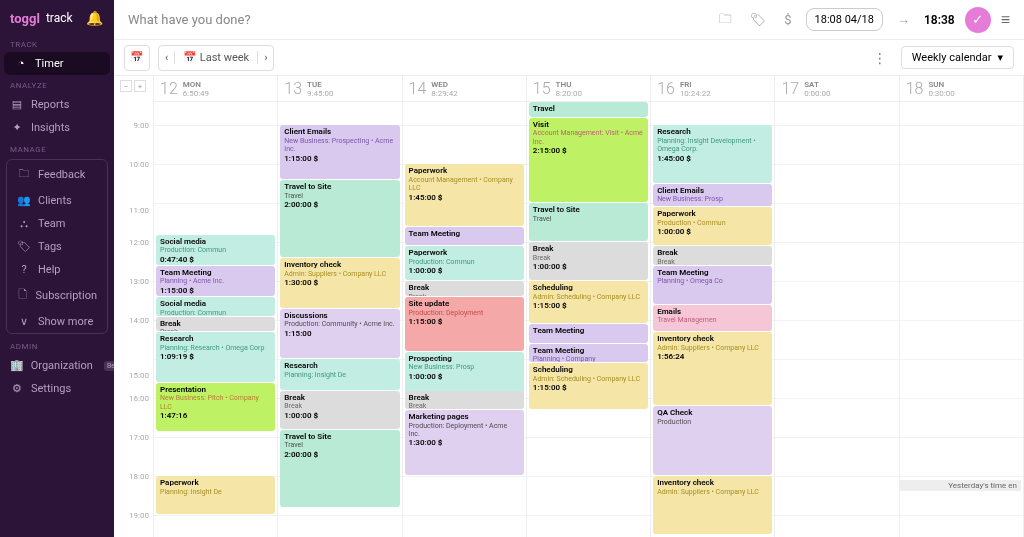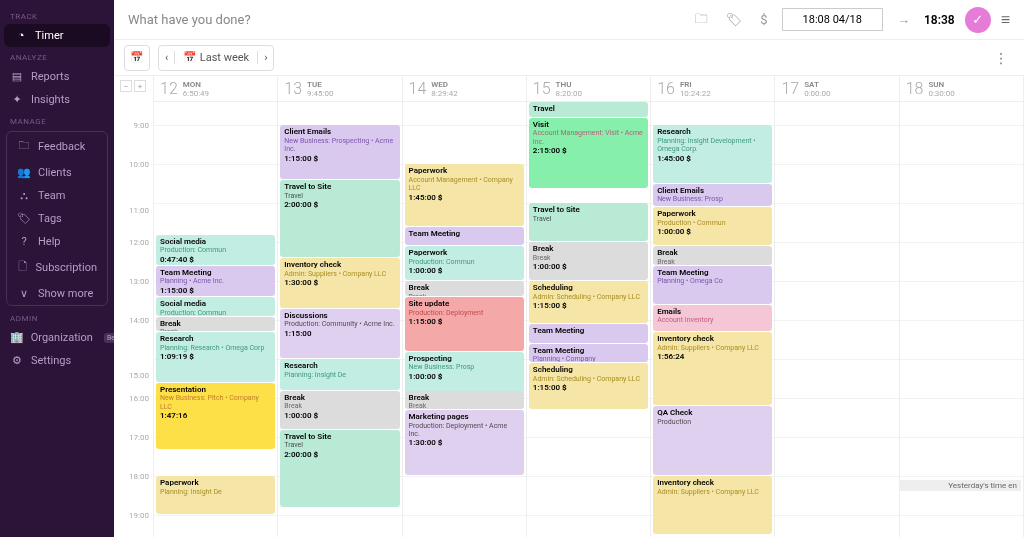--- a/index.html
+++ b/index.html
@@ -12,21 +12,21 @@
 .section-h{padding:6px 10px 3px;font-size:8px;letter-spacing:0.5px;color:#7a5a8a}
 .nav-item{display:flex;align-items:center;padding:5px 10px;gap:7px;cursor:pointer;font-size:11px}
 .nav-item.active{background:#1a0a22;color:#fff;border-radius:6px;margin:0 4px}
 .nav-icon{width:14px;text-align:center;font-size:11px}
 .nav-group{border:1px solid #4a2f57;border-radius:6px;margin:2px 6px}
 .beta{font-size:7px;background:#4a2f57;padding:1px 3px;border-radius:3px;margin-left:4px}
 .main{flex:1;display:flex;flex-direction:column;background:#fff}
 .topbar{height:40px;display:flex;align-items:center;padding:0 14px;border-bottom:1px solid #eee;gap:10px}
 .search-hint{color:#888;font-size:13px;flex:1}
 .tb-icon{color:#999;font-size:13px;cursor:pointer;padding:0 4px}
-.time-box{border:1px solid #ccc;border-radius:0;padding:4px 20px;font-size:11px}
+.time-box{border:1px solid #ccc;border-radius:8px;padding:4px 8px;font-size:11px}
 .time-right{font-size:12px;font-weight:600}
 .play-btn{width:26px;height:26px;background:#e57cd8;border-radius:50%;display:flex;align-items:center;justify-content:center;color:#fff;font-size:13px;cursor:pointer}
 .hamb{font-size:16px;color:#666;cursor:pointer}
 .toolbar{height:36px;display:flex;align-items:center;padding:0 10px;gap:8px;border-bottom:1px solid #eee}
 .sq-btn{width:26px;height:26px;border:1px solid #ddd;border-radius:4px;display:flex;align-items:center;justify-content:center;font-size:11px;cursor:pointer;color:#666}
 .pill{border:1px solid #ddd;border-radius:4px;display:flex;align-items:center;height:26px;font-size:11px;color:#555}
 .pill>span{padding:0 8px}
 .pill .ch{padding:0 6px;border-right:1px solid #ddd}
 .pill .ch:last-child{border-left:1px solid #ddd;border-right:none}
 .spacer{flex:1}
@@ -48,20 +48,25 @@
 .ev{position:absolute;left:2px;right:2px;border-radius:3px;padding:2px 4px;font-size:8px;line-height:1.2;overflow:hidden;cursor:pointer}
 .ev .t{font-weight:600}
 .ev .p{font-size:7px;opacity:0.85}
 .ev .d{font-size:8px;font-weight:600;display:flex;align-items:center;gap:2px}
 .pot{position:absolute;top:28px;left:0;right:2px;font-size:8px;padding:1px 4px;color:#666;text-align:right}
 </style>
 </head>
 <body>
 
 <div class="sidebar">
+  <div class="logo">
+    <span class="logo-text">toggl</span>
+    <span class="logo-sub">track</span>
+    <span class="bell">🔔</span>
+  </div>
   <div id="nav">
       <div class="section-h">TRACK</div>
       <div class="nav-item active">
         <span class="nav-icon">◔</span>
         <span>Timer</span>
       </div>
       <div class="section-h">ANALYZE</div>
       <div class="nav-item">
         <span class="nav-icon">▤</span>
         <span>Reports</span>
@@ -128,20 +133,24 @@
   </div>
   <div class="toolbar">
     <span class="sq-btn">📅</span>
     <span class="pill">
       <span class="ch">‹</span>
       <span>📅 <span>Last week</span></span>
       <span class="ch">›</span>
     </span>
     <span class="spacer"></span>
     <span class="dots">⋮</span>
+    <span class="view-dd">
+      <span>Weekly calendar</span>
+      <span>▾</span>
+    </span>
   </div>
   <div class="cal">
     <div class="zoom">
       <span>−</span>
       <span>+</span>
     </div>
     <div class="day-header-row" id="dhead">
         <div class="dh">
           <span class="num">12</span>
           <span>
@@ -234,21 +243,21 @@
           </div>
           <div class="ev" style="top: 240.5px; height: 14.6px; background: rgb(220, 220, 220);">
             <div class="t">Break</div>
             <div class="p" style="color:#555">Break</div>
           </div>
           <div class="ev" style="top: 256.1px; height: 49.7px; background: rgb(194, 237, 226);">
             <div class="t">Research</div>
             <div class="p" style="color:#2a8a6e">Planning: Research • Omega Corp</div>
             <div class="d">1:09:19 <b>$</b></div>
           </div>
-          <div class="ev" style="top: 306.8px; height: 66px; background: #fde047;">
+          <div class="ev" style="top: 306.8px; height: 48px; background: #bef264;">
             <div class="t">Presentation</div>
             <div class="p" style="color:#b86a2a">New Business: Pitch • Company LLC</div>
             <div class="d">1:47:16</div>
           </div>
           <div class="ev" style="top: 400.4px; height: 38px; background: rgb(245, 230, 168);">
             <div class="t">Paperwork</div>
             <div class="p" style="color:#9a7d0a">Planning: Insight De</div>
           </div>
         </div>
         <div class="col">
@@ -355,21 +364,21 @@
           <div class="hr" style="top: 205.4px;"></div>
           <div class="hr" style="top: 244.4px;"></div>
           <div class="hr" style="top: 283.4px;"></div>
           <div class="hr" style="top: 322.4px;"></div>
           <div class="hr" style="top: 361.4px;"></div>
           <div class="hr" style="top: 400.4px;"></div>
           <div class="hr" style="top: 439.4px;"></div>
           <div class="ev" style="top: 26px; height: 14.6px; background: rgb(184, 234, 214);">
             <div class="t">Travel</div>
           </div>
-          <div class="ev" style="top: 41.6px; height: 70px; background: #86efac;">
+          <div class="ev" style="top: 41.6px; height: 84px; background: #bef264;">
             <div class="t">Visit</div>
             <div class="p" style="color:#b84a6e">Account Management: Visit • Acme Inc.</div>
             <div class="d">2:15:00 <b>$</b></div>
           </div>
           <div class="ev" style="top: 127.4px; height: 38px; background: rgb(184, 234, 214);">
             <div class="t">Travel to Site</div>
             <div class="p" style="color:#333">Travel</div>
           </div>
           <div class="ev" style="top: 166.4px; height: 38px; background: rgb(220, 220, 220);">
             <div class="t">Break</div>
@@ -423,21 +432,21 @@
           <div class="ev" style="top: 170.3px; height: 18.5px; background: rgb(220, 220, 220);">
             <div class="t">Break</div>
             <div class="p" style="color:#555">Break</div>
           </div>
           <div class="ev" style="top: 189.8px; height: 38px; background: rgb(217, 201, 238);">
             <div class="t">Team Meeting</div>
             <div class="p" style="color:#6b3fa0">Planning • Omega Co</div>
           </div>
           <div class="ev" style="top: 228.8px; height: 26.3px; background: rgb(245, 198, 214);">
             <div class="t">Emails</div>
-            <div class="p" style="color:#b84a6e">Account Inventory</div>
+            <div class="p" style="color:#b84a6e">Travel Managemen</div>
           </div>
           <div class="ev" style="top: 256.1px; height: 73.1px; background: rgb(245, 230, 168);">
             <div class="t">Inventory check</div>
             <div class="p" style="color:#9a7d0a">Admin: Suppliers • Company LLC</div>
             <div class="d">1:56:24</div>
           </div>
           <div class="ev" style="top: 330.2px; height: 69.2px; background: rgb(224, 208, 240);">
             <div class="t">QA Check</div>
             <div class="p" style="color:#333">Production</div>
           </div>

